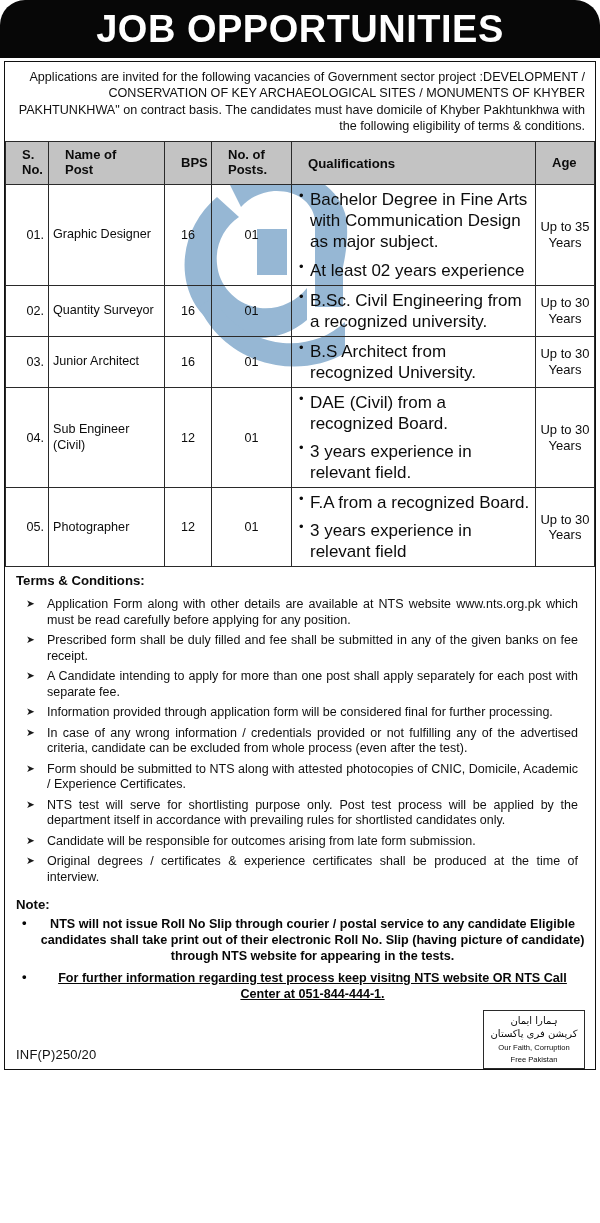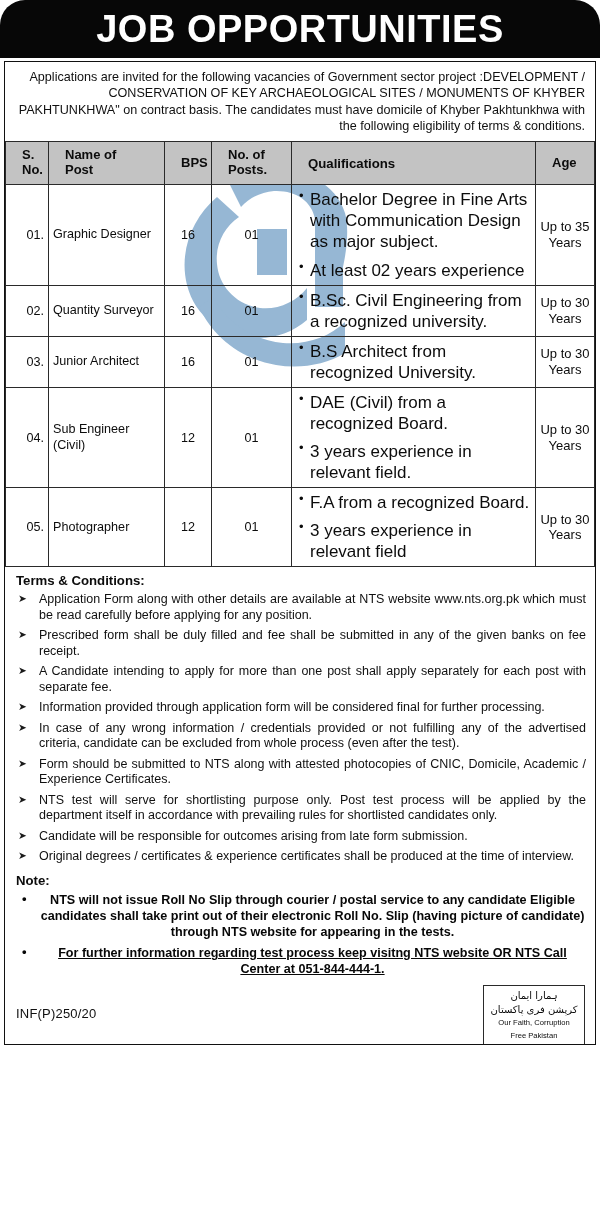--- a/index.html
+++ b/index.html
@@ -141,21 +141,21 @@
     padding: 6px 9px 2px 11px;
   }
   .section-heading {
     font-weight: bold;
     font-size: 13.2px;
     color: #0c0c0c;
     margin: 0 0 3px 0;
     line-height: 1.2;
   }
   ul.terms-list {
-    margin: 0;
+    margin: 8px;
     padding: 0;
     list-style: none;
   }
   ul.terms-list li {
     position: relative;
     padding-left: 23px;
     margin-bottom: 4.5px;
     font-size: 12.5px;
     line-height: 1.26;
     color: #101010;
@@ -204,21 +204,21 @@
   
   .footer {
     position: relative;
     z-index: 10;
     height: 62px;
     padding: 0 6px 0 11px;
   }
   .inf-code {
     position: absolute;
     left: 11px;
-    bottom: 23px;
+    bottom: 7px;
     font-size: 13px;
     color: #101010;
     letter-spacing: 0.2px;
   }
   .stamp-box {
     position: absolute;
     right: 10px;
     top: 3px;
     width: 96px;
     border: 1px solid #2a2a2a;

